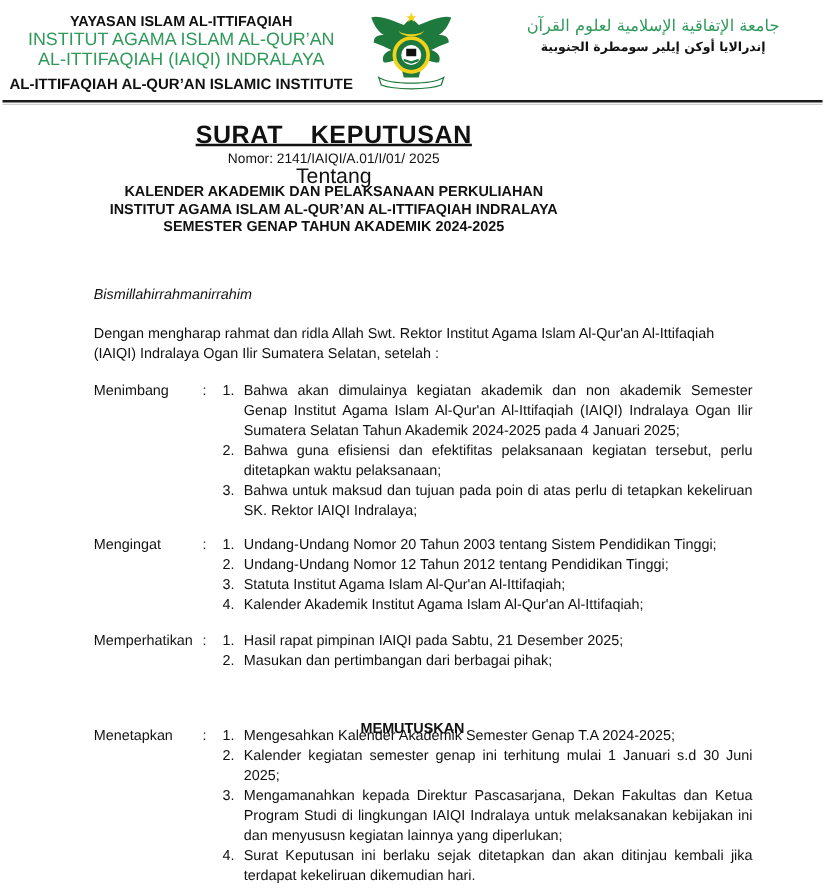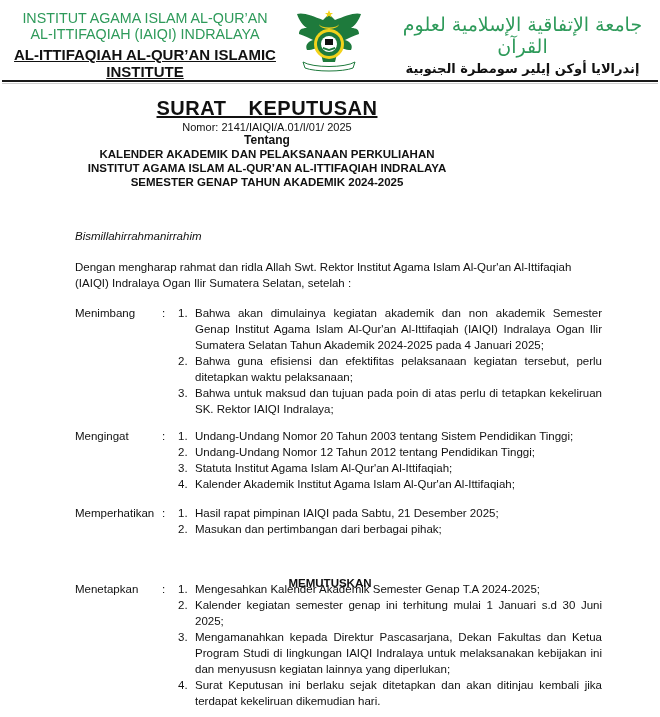--- a/index.html
+++ b/index.html
@@ -3,37 +3,37 @@
   <meta charset="utf-8">
   <style>
     html, body { margin: 0; padding: 0; background: #ffffff; }
     body { width: 660px; height: 717px; overflow: hidden; position: relative; font-family: "Liberation Sans", sans-serif; color: #111; }
     .page { position: absolute; left: 0; top: 0; width: 660px; height: 717px; }
 
     
     .kop-left { position: absolute; left: 0; top: 10px; width: 290px; text-align: center; }
     .kop-left .foundation { font-weight: bold; font-size: 11.5px; margin-top: 2px; letter-spacing: 0; }
     .kop-left .inst { font-weight: normal; font-size: 14.3px; color: #2e9a5a; line-height: 16px; }
-    .kop-left .eng { font-weight: bold; font-size: 15px; margin-top: 4px; text-decoration: underline; }
+    .kop-left .eng { font-weight: bold; font-size: 12px; margin-top: 4px; }
 
     .logo { position: absolute; left: 293px; top: 6px; width: 72px; height: 70px; }
 
     .kop-right { position: absolute; left: 400px; top: 10px; width: 245px; text-align: center; direction: rtl; font-family: "DejaVu Sans", sans-serif; }
     .kop-right .ar1 { font-size: 11px; font-weight: bold; margin-top: 1px; }
-    .kop-right .ar2 { font-size: 19px; color: #2e9a5a; font-family: "DejaVu Serif", serif; margin-top: 3px; }
-    .kop-right .ar3 { font-size: 13px; font-weight: bold; margin-top: 4px; }
+    .kop-right .ar2 { font-size: 13px; color: #2e9a5a; font-family: "DejaVu Serif", serif; margin-top: 3px; }
+    .kop-right .ar3 { font-size: 10px; font-weight: bold; margin-top: 4px; }
 
     .kop-line { position: absolute; left: 2px; top: 80px; width: 656px; height: 2px; background: #1a1a1a; }
     .kop-line2 { position: absolute; left: 2px; top: 83px; width: 656px; height: 1px; background: #cfcfcf; }
 
     
     .title-block { position: absolute; left: 0; top: 96px; width: 534px; text-align: center; }
     .title { font-weight: bold; font-size: 20px; text-decoration: underline; letter-spacing: 0.5px; word-spacing: 5px; line-height: 24px; }
     .nomor { font-size: 11px; line-height: 13px; margin-top: 1px; }
-    .tentang { font-size: 12px; line-height: 13px; font-weight: bold; }
+    .tentang { font-size: 17px; line-height: 13px; }
     .subject { font-weight: bold; font-size: 11.5px; line-height: 14px; }
 
     
     .bism { position: absolute; left: 75px; top: 230px; font-style: italic; font-size: 11.5px; }
     .opening { position: absolute; left: 75px; top: 259px; width: 530px; font-size: 11.5px; line-height: 16px; }
 
     .section { position: absolute; left: 75px; width: 530px; font-size: 11.5px; line-height: 16px; }
     .section .label { position: absolute; left: 0; top: 0; }
     .section .colon { position: absolute; left: 87px; top: 0; }
     .section ol { list-style: none; margin: 0; padding: 0; position: absolute; left: 103px; top: 0; width: 424px; }
@@ -41,20 +41,21 @@
     .section li .num { position: absolute; left: 0; top: 0; }
 
     .decide { position: absolute; left: 0; top: 577px; width: 660px; text-align: center; font-weight: bold; font-size: 11.5px; }
   </style>
 </head>
 <body>
 
 <div class="page">
 
   <div class="kop-left">
+    <div class="foundation">YAYASAN ISLAM AL-ITTIFAQIAH</div>
     <div class="inst">INSTITUT AGAMA ISLAM AL-QUR’AN</div>
     <div class="inst">AL-ITTIFAQIAH (IAIQI) INDRALAYA</div>
     <div class="eng">AL-ITTIFAQIAH AL-QUR’AN ISLAMIC INSTITUTE</div>
   </div>
 
   <div class="logo">
     <svg width="72" height="70" viewBox="0 0 72 70">
 
       <path d="M36 8 L30 14 C20 10 10 6 4 8 C6 14 10 20 14 22 C8 22 6 24 6 28 C12 30 16 32 20 34 C14 36 12 40 14 44 C20 44 24 42 26 40 L30 56 L42 56 L46 40 C48 42 52 44 58 44 C60 40 58 36 52 34 C56 32 60 30 66 28 C66 24 64 22 58 22 C62 20 66 14 68 8 C62 6 52 10 42 14 Z" fill="#1e7a3c"></path>
 

